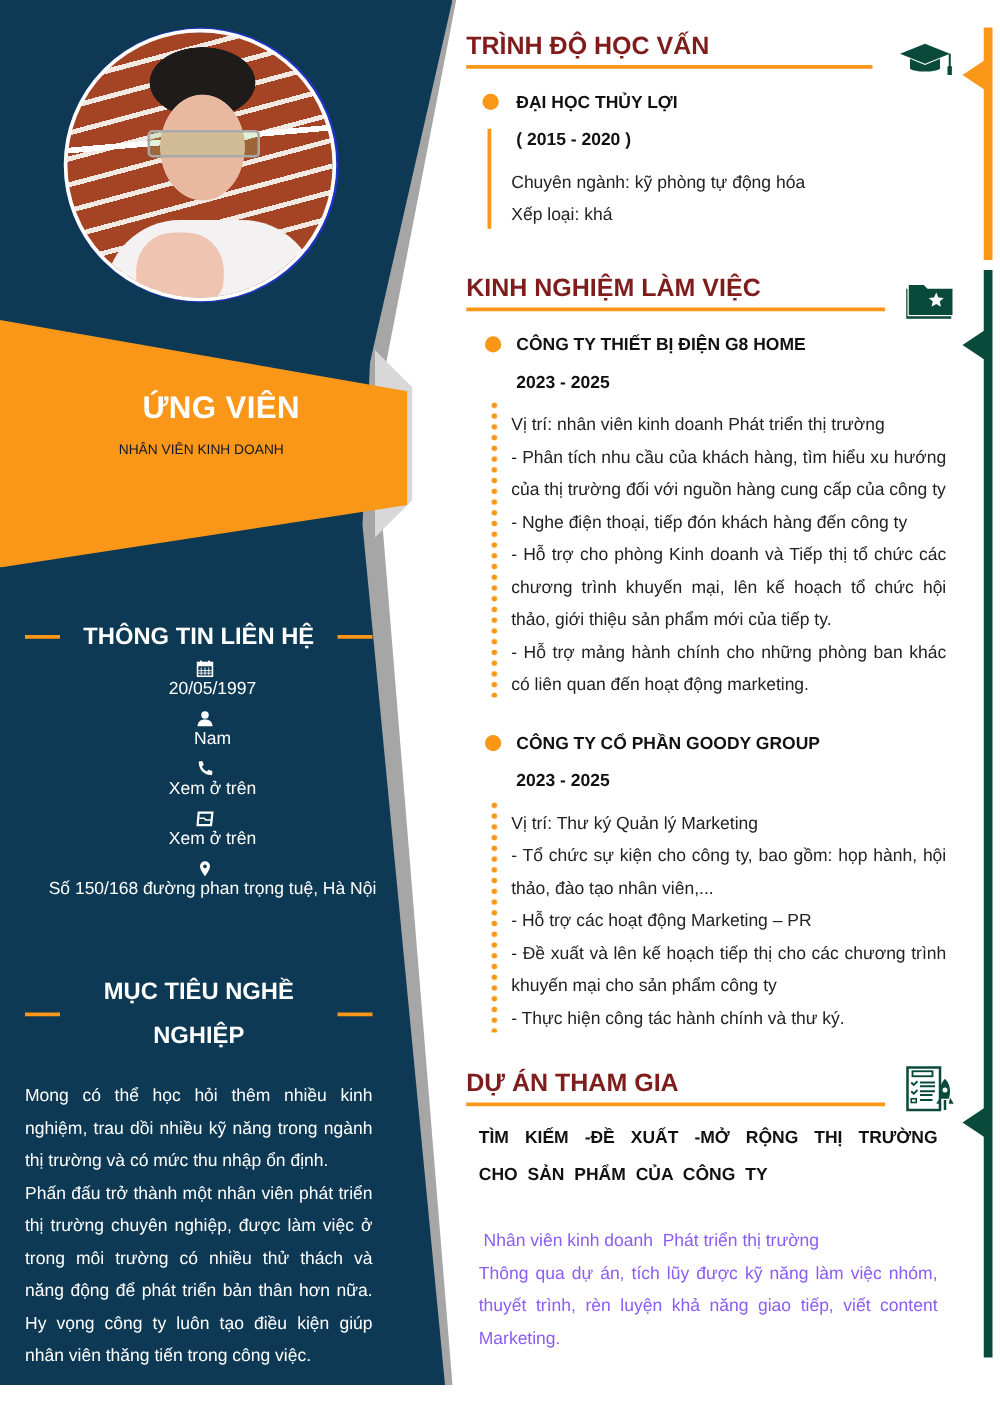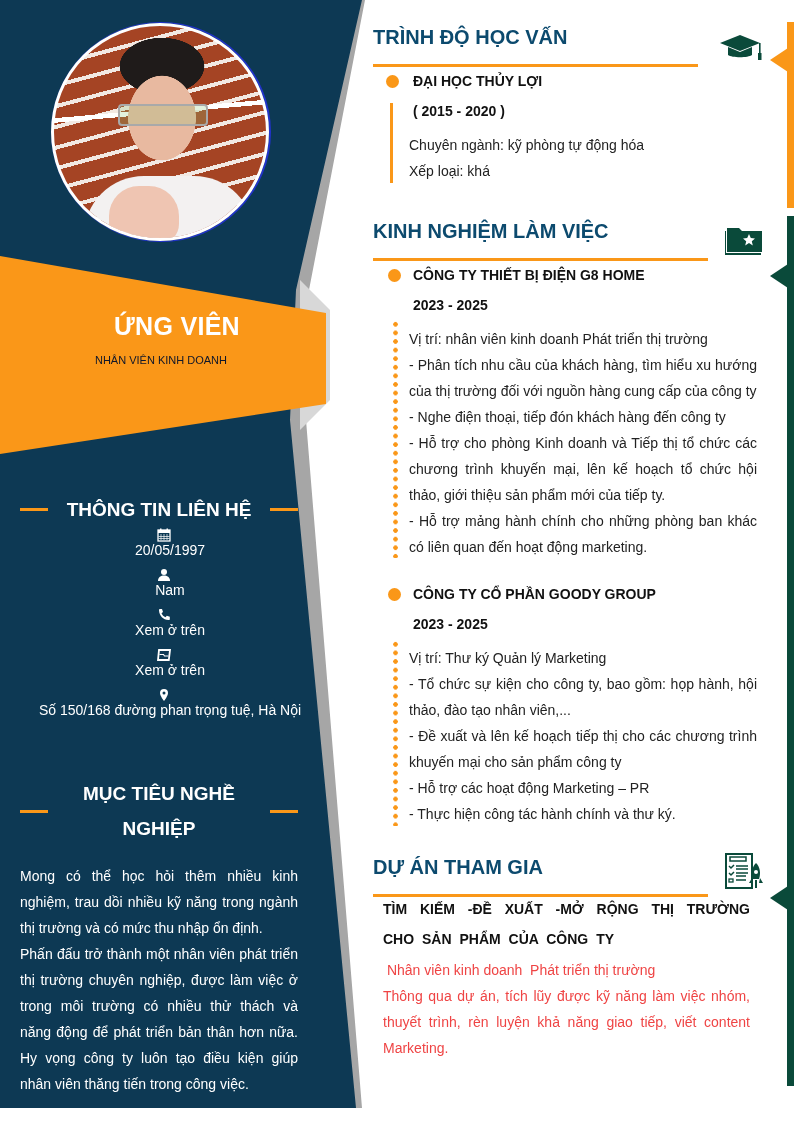--- a/index.html
+++ b/index.html
@@ -83,42 +83,42 @@
   
   .right-bar-orange { position: absolute; left: 787px; top: 22px; width: 7px; height: 186px; background: #fa9718; }
   .right-bar-green  { position: absolute; left: 787px; top: 216px; width: 7px; height: 870px; background: #0a4a3a; }
   .notch { position: absolute; width: 0; height: 0; border-top: 12px solid transparent; border-bottom: 12px solid transparent; }
   .notch.orange { border-right: 18px solid #fa9718; left: 770px; top: 48px; }
   .notch.green1 { border-right: 18px solid #0a4a3a; left: 770px; top: 264px; }
   .notch.green2 { border-right: 18px solid #0a4a3a; left: 770px; top: 886px; }
 
   .sec-title {
     position: absolute; left: 373px; width: 325px;
-    font-weight: bold; font-size: 20px; color: #0c4a6e;
-    border-bottom: 3px solid #fa9718; padding-bottom: 15px;
+    font-weight: bold; font-size: 20px; color: #7f1d1d;
+    border-bottom: 3px solid #fa9718; padding-bottom: 3px;
   }
   .sec-icon { position: absolute; }
   .sec-icon svg { display: block; }
 
   .entry-dot { position: absolute; width: 13px; height: 13px; border-radius: 50%; background: #fa9718; }
   .entry-head { position: absolute; left: 413px; font-weight: bold; font-size: 14px; color: #111; }
   .solid-line { position: absolute; width: 3px; background: #fa9718; }
   .dotted-line {
     position: absolute; width: 5px;
     background-image: radial-gradient(circle, #fa9718 2px, transparent 2.5px);
     background-size: 5px 8.6px; background-repeat: repeat-y;
   }
   .body-text { position: absolute; left: 409px; width: 348px; font-size: 14px; color: #222; line-height: 26px; text-align: justify; }
   .body-text div { text-align: justify; }
   .project-title {
     position: absolute; left: 383px; width: 367px; top: 894px;
     font-weight: bold; font-size: 14px; line-height: 30px; color: #111;
     text-align: justify; text-align-last: left; word-spacing: 4px;
   }
-  .project-body { position: absolute; left: 383px; top: 957px; width: 367px; font-size: 14px; line-height: 26px; color: #ef4444; text-align: justify; }
+  .project-body { position: absolute; left: 383px; top: 979px; width: 367px; font-size: 14px; line-height: 26px; color: #8b5cf6; text-align: justify; }
 </style>
 </head>
 <body>
 
 <div class="side-shadow"></div>
 <div class="side-light"></div>
 <aside class="sidebar"></aside>
 
 <div class="avatar">
   <div class="shirt"></div>
@@ -241,22 +241,22 @@
   <div>- Hỗ trợ mảng hành chính cho những phòng ban khác có liên quan đến hoạt động marketing.</div>
 </div>
 
 <div class="entry-dot" style="left:388px; top:588px;"></div>
 <div class="entry-head" style="top:586px;">CÔNG TY CỔ PHẦN GOODY GROUP</div>
 <div class="entry-head" style="top:616px;">2023 - 2025</div>
 <div class="dotted-line" style="left:393px; top:640px; height:186px;"></div>
 <div class="body-text" style="top:645px;">
   <div>Vị trí: Thư ký Quản lý Marketing</div>
   <div>- Tổ chức sự kiện cho công ty, bao gồm: họp hành, hội thảo, đào tạo nhân viên,...</div>
+  <div>- Hỗ trợ các hoạt động Marketing – PR</div>
   <div>- Đề xuất và lên kế hoạch tiếp thị cho các chương trình khuyến mại  cho sản phẩm công ty</div>
-  <div>- Hỗ trợ các hoạt động Marketing – PR</div>
   <div>- Thực hiện công tác hành chính và thư ký.</div>
 </div>
 
 <div class="sec-title" style="top:856px; width:335px;">DỰ ÁN THAM GIA</div>
 <div class="sec-icon" style="left:724px; top:851px;">
   <svg width="42" height="42" viewBox="0 0 42 42">
       <rect x="2" y="3" width="26" height="34" fill="none" stroke="#0a4a3a" stroke-width="2"></rect>
       <rect x="6" y="6" width="16" height="4" fill="none" stroke="#0a4a3a" stroke-width="1.5"></rect>
       <path d="M5 15l2 2 3-3M5 22l2 2 3-3" fill="none" stroke="#0a4a3a" stroke-width="1.5"></path>
       <rect x="5" y="28" width="4" height="3" fill="none" stroke="#0a4a3a" stroke-width="1.3"></rect>

